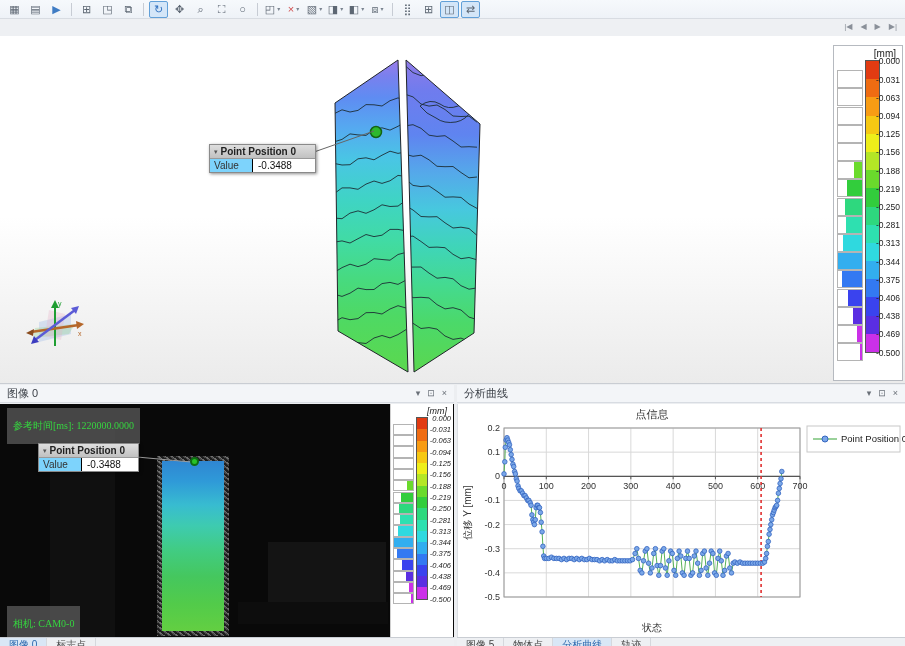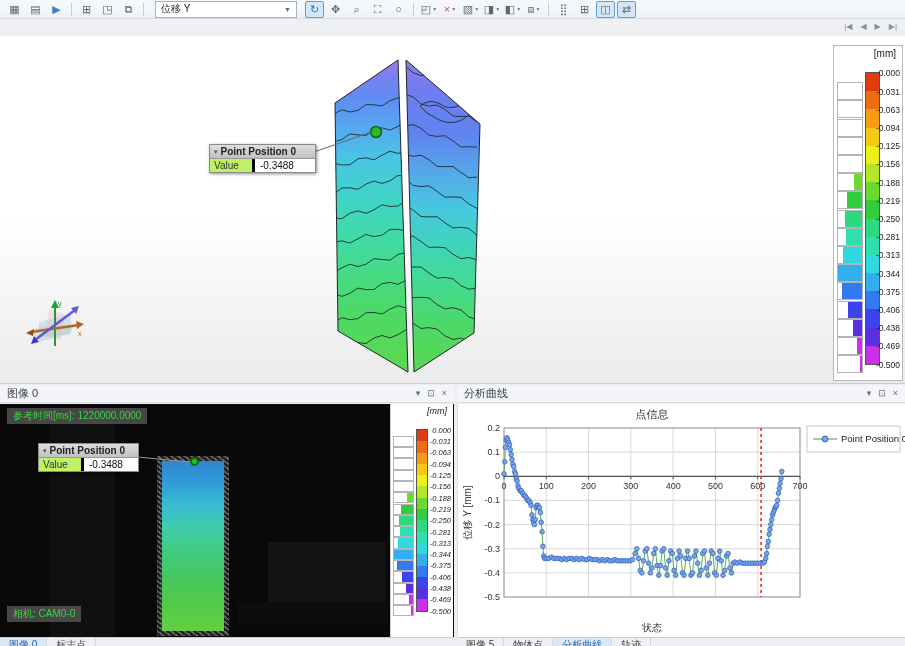--- a/index.html
+++ b/index.html
@@ -26,49 +26,49 @@
   
   .view3d{position:absolute;left:0;top:36px;width:905px;height:348px;
     background:linear-gradient(#ffffff 52%,#ebebeb);border-bottom:1px solid #c9cdd3;box-sizing:border-box;overflow:hidden}
   .overlay-svg{position:absolute;left:0;top:0;pointer-events:none}
   
   .cb-panel{position:absolute;background:#fff;border:1px solid #b6bac0;box-sizing:border-box}
   #cb3d{left:833px;top:9px;width:70px;height:336px}
   #cbcam{right:1px;top:0px;width:63px;height:233px;border:none;border-left:1px solid #d0d0d0}
   .cb-title{text-align:right;padding:2px 6px 0 0;font-size:10px;color:#222}
   .cb-title.it{font-style:italic;font-size:9px}
-  .cb-body{position:relative;margin-top:14px}
+  .cb-body{position:relative;margin-top:2px}
   .cb-bar{position:absolute;outline:1px solid #555}
   .cb-seg{width:100%}
   .cb-lab{position:absolute;right:2px;color:#222;white-space:nowrap}
   .cb-lab.it{font-style:italic}
   .cb-box{position:absolute;border:1px solid #b4b4b4;background:#fff;box-sizing:border-box;display:flex;justify-content:flex-end}
   .cb-hist{height:100%}
   
   .anno{position:absolute;border:1px solid #8a8a8a;box-shadow:1px 1px 3px rgba(0,0,0,.45);
     font-size:10px;z-index:5;background:#fff;width:105px}
   .anno-h{display:flex;align-items:center;gap:3px;background:linear-gradient(#dedede,#c1c1c1);
     border-bottom:1px solid #9a9a9a;padding:1px 4px;font-weight:bold;color:#222}
   .anno-h .tri{font-size:7px;color:#555;font-weight:normal}
   .anno-r{display:flex}
-  .anno-r .k{width:34px;padding:1px 4px;border-right:3px solid #000000;background:#bef264;color:#333}
+  .anno-r .k{width:34px;padding:1px 4px;border-right:1px solid #000000;background:#7dd3fc;color:#333}
   .anno-r .v{flex:1;padding:1px 5px;background:#fff;color:#111}
   
   .panel-h{position:absolute;top:385px;height:18px;background:#f3f5f8;border-bottom:1px solid #d8dce2;
     font-size:11px;color:#3a3f46;display:flex;align-items:center;justify-content:space-between;
     padding:0 7px;box-sizing:border-box}
   .ph-ctl{display:flex;gap:7px;color:#6a7078;font-size:9px;line-height:1}
   .cam-view{position:absolute;left:0;top:404px;width:454px;height:233px;background:#090909;overflow:hidden}
   .chart-wrap{position:absolute;left:457px;top:404px;width:448px;height:233px;background:#fff;overflow:hidden;border-left:1px solid #dcdfe3;box-sizing:border-box}
   .tabbar{position:absolute;top:637px;height:9px;overflow:hidden;display:flex;background:#eef0f3;border-top:1px solid #c9cdd3;box-sizing:border-box}
   .tabbar span{padding:0 9px;font-size:10px;line-height:13px;color:#444;border-right:1px solid #d5d8dd}
   .tabbar span.act{color:#2a67ad;background:#d9e7f6}
   
   .osd{position:absolute;background:rgba(86,86,86,.8);color:#35d53f;
-    font-family:Liberation Sans, sans-serif;font-size:10px;padding:1px 6px;white-space:nowrap}
+    font-family:Liberation Serif, serif;font-size:10px;padding:11px 6px;white-space:nowrap}
   .dark-shape{position:absolute;background:#101010}
   .spec{position:absolute;left:157px;top:52px;width:72px;height:180px;padding:5px;box-sizing:border-box;
     background:repeating-linear-gradient(37deg,#6e6e6e 0 1px,#1d1d1d 1px 3px,#484848 3px 4px)}
   .spec-in{width:100%;height:100%;
     background:linear-gradient(#2f86d2 0%,#2f9ad8 12%,#38bcd0 26%,#3ecbb0 38%,#41cc84 52%,#45c75e 68%,#52cb4a 84%,#63cf42 100%)}
   .pt-dot{position:absolute;width:9px;height:9px;border-radius:50%;background:#28c228;border:2px solid #0e6e12;box-sizing:border-box;z-index:4}
 </style>
 </head>
 <body>
 
@@ -86,24 +86,20 @@
     <div class="tb-btn">
       <span>⊞</span>
     </div>
     <div class="tb-btn">
       <span>◳</span>
     </div>
     <div class="tb-btn">
       <span>⧉</span>
     </div>
     <div class="tb-sep"></div>
-    <div class="tb-dd">
-      <span>位移 Y</span>
-      <span class="caret">▼</span>
-    </div>
     <div class="tb-btn sel">
       <span style="color: rgb(47, 111, 190);">↻</span>
     </div>
     <div class="tb-btn">
       <span>✥</span>
     </div>
     <div class="tb-btn">
       <span>⌕</span>
     </div>
     <div class="tb-btn">

